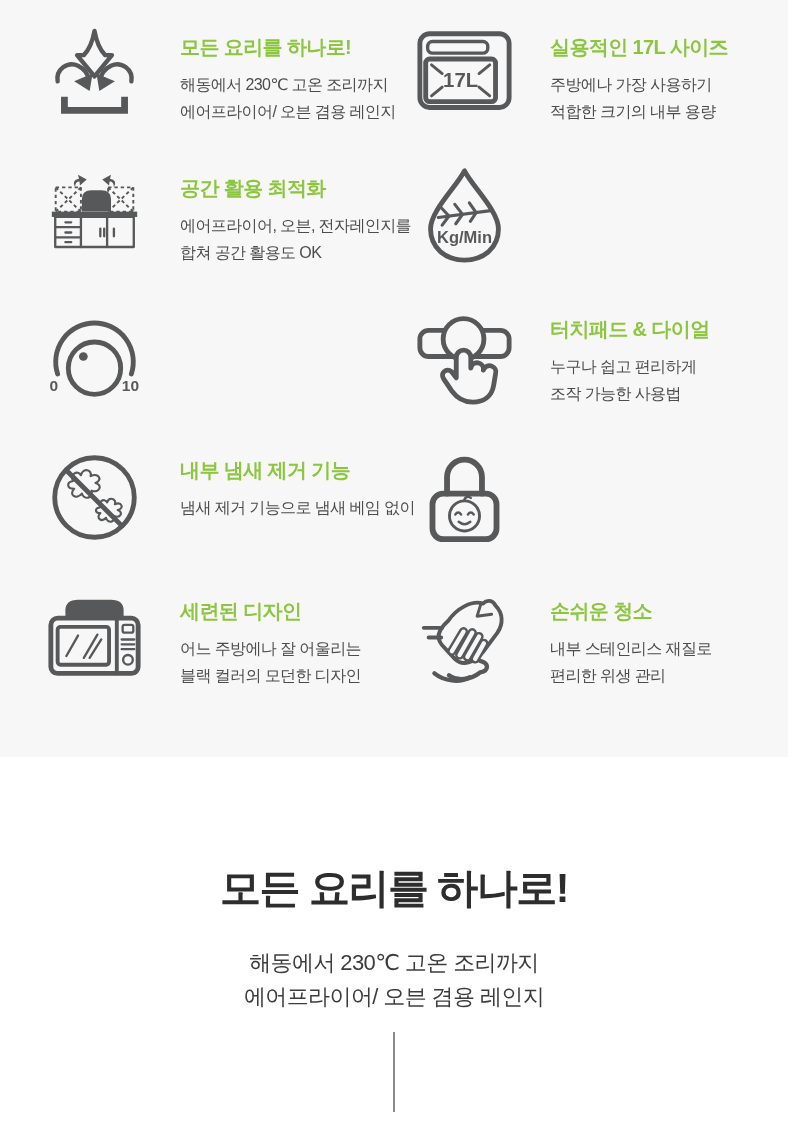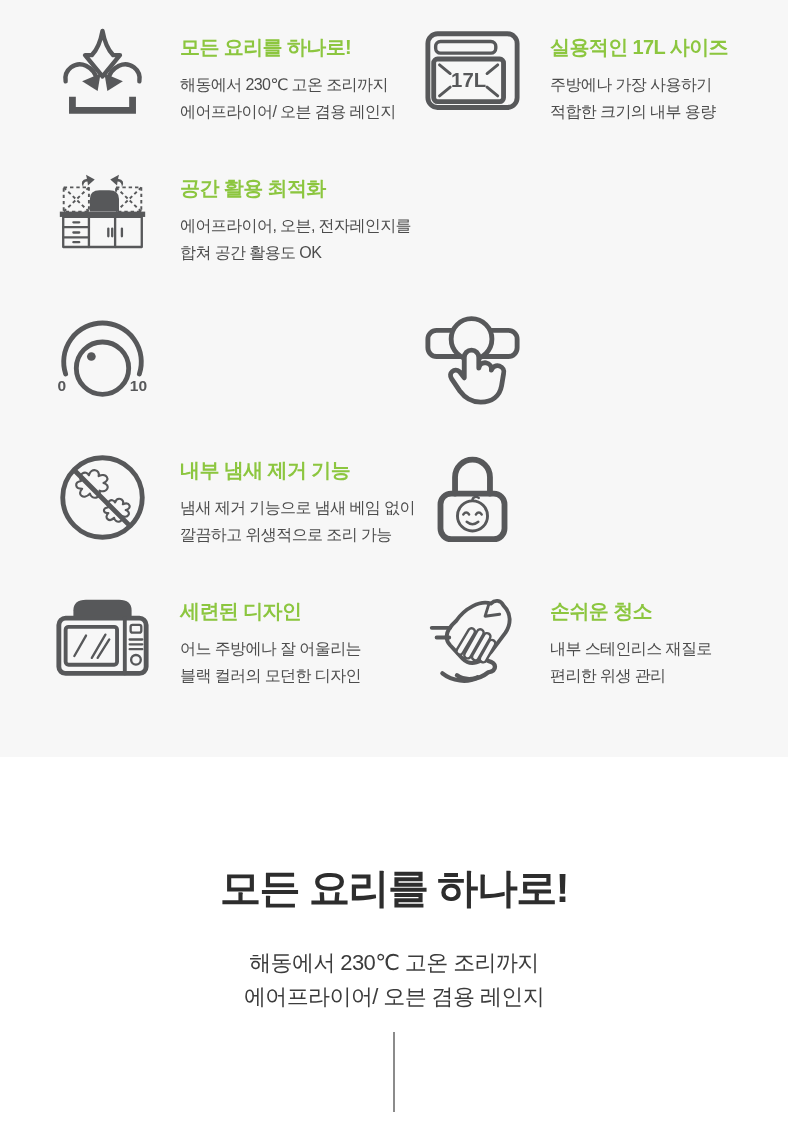--- a/index.html
+++ b/index.html
@@ -7,21 +7,21 @@
     width:788px;height:1122px;overflow:hidden;background:#ffffff;
     font-family:"Liberation Sans","DejaVu Sans",sans-serif;
   }
   
   .features-section{
     background:#f7f7f7;height:757px;box-sizing:border-box;
     padding:22px 0 0 46px;
   }
   .grid{display:grid;grid-template-columns:370px 370px}
   .cell{height:141px;display:flex;align-items:flex-start}
-  .icon-box{width:112px;height:104px;flex:none;display:flex;align-items:center;justify-content:center;margin-right:22px}
+  .icon-box{width:112px;height:104px;flex:none;display:flex;align-items:center;justify-content:flex-start;margin-right:22px}
   .icon-box svg{width:97px;height:97px;display:block}
   .text{padding-top:12px}
   .f-title{font-size:20px;font-weight:bold;color:#8cc63f;letter-spacing:-0.6px;margin-bottom:11px}
   .f-desc{font-size:16px;line-height:26.5px;color:#4c4c4c;letter-spacing:-0.6px}
   
   .hero{text-align:center;padding-top:104px}
   .hero-title{font-size:41px;font-weight:bold;color:#2d2d2d;margin:0;letter-spacing:-1.5px}
   .hero-sub{font-size:22px;line-height:34px;color:#3c3c3c;margin:30px 0 0;letter-spacing:-0.6px}
   .divider{width:2px;height:80px;background:#8b8b8b;margin:18px auto 0}
   
@@ -104,20 +104,32 @@
     <div class="text">
       <div class="f-title">공간 활용 최적화</div>
       <div class="f-desc">
         <span class="l0">에어프라이어, 오븐, 전자레인지를</span><br>
         <span class="l1">합쳐 공간 활용도 OK</span>
       </div>
     </div>
   </div>
 
   <div class="cell">
+    <div class="icon-box">
+            <svg viewBox="0 0 100 100">
+    <path class="s" stroke-width="5" d="M50,4 C42,20 15,45 15,64 C15,83 30,96 50,96 C70,96 85,83 85,64 C85,45 58,20 50,4 Z"></path>
+    <g class="s" stroke-width="3.2">
+      <path d="M23,52 L77,45"></path>
+      <path d="M34,50.5 L26,42 M34,50.5 L27,60"></path>
+      <path d="M48,48.8 L40,38.5 M48,48.8 L41,58.5"></path>
+      <path d="M62,47 L55,37 M62,47 L56,56"></path>
+    </g>
+    <text class="t" x="50" y="78" font-size="17" text-anchor="middle">Kg/Min</text>
+  </svg>
+          </div>
   </div>
 
   <div class="cell">
     <div class="icon-box">
             <svg viewBox="0 0 100 100">
     <path class="s" stroke-width="5" d="M12,68 A40,40 0 1 1 88,68"></path>
     <circle class="s" stroke-width="5" cx="50" cy="62" r="27"></circle>
     <circle class="f" cx="38.5" cy="50" r="4.5"></circle>
     <text class="t" x="8" y="86" font-size="16" text-anchor="middle">0</text>
     <text class="t" x="87" y="86" font-size="16" text-anchor="middle">10</text>
@@ -126,38 +138,44 @@
   </div>
 
   <div class="cell">
     <div class="icon-box">
             <svg viewBox="0 0 100 100">
     <rect class="s" stroke-width="5" x="4" y="23" width="92" height="27" rx="9"></rect>
     <circle class="s fillbg" stroke-width="5" cx="49" cy="32" r="21"></circle>
     <path class="s fillbg" stroke-width="5" d="M41.5,72 L41.5,51 A7.5,7.5 0 0 1 56.5,51 L56.5,62 A6.5,6.5 0 0 1 69.5,64 A6.5,6.5 0 0 1 82,68 L80,80 C78,91 70,97 58.5,97 C48.5,97 42.5,93 36.5,85 L28.5,73 C24.5,67 31.5,61.5 36.5,65.5 Z"></path>
   </svg>
           </div>
+    <div class="text">
+      <div class="f-title">터치패드 &amp; 다이얼</div>
+      <div class="f-desc">
+        <span class="l0">누구나 쉽고 편리하게</span><br>
+        <span class="l1">조작 가능한 사용법</span>
+      </div>
+    </div>
   </div>
 
   <div class="cell">
     <div class="icon-box">
             <svg viewBox="0 0 100 100">
     <g class="s" stroke-width="2.2">
       <path d="M28,33 C24,26 33,21 36,27 C38,19 48,21 46,28 C54,24 59,32 51,35 C59,37 55,46 47,43 C49,51 39,53 37,46 C31,53 23,47 29,41 C21,41 21,34 28,33 Z"></path>
       <path d="M56,60 C53,54 60,50 63,55 C65,49 73,51 71,57 C78,54 81,61 74,63 C80,65 77,72 70,69 C72,76 63,77 62,71 C57,76 51,71 56,66 C50,66 50,61 56,60 Z"></path>
     </g>
     <circle class="s" stroke-width="5" cx="50" cy="50" r="41"></circle>
     <path class="s" stroke-width="5" d="M22,23 L78,79"></path>
   </svg>
           </div>
     <div class="text">
       <div class="f-title">내부 냄새 제거 기능</div>
       <div class="f-desc">
         <span class="l0">냄새 제거 기능으로 냄새 베임 없이</span><br>
-        <span class="l1">깔끔하고 위생적으로 조리 가능</span>
       </div>
     </div>
   </div>
 
   <div class="cell">
     <div class="icon-box">
             <svg viewBox="0 0 100 100">
     <path class="s" stroke-width="6" d="M32,46 V29 A18,18 0 0 1 68,29 V46"></path>
     <rect class="s" stroke-width="6" x="17" y="46" width="66" height="47" rx="11"></rect>
     <circle class="s" stroke-width="3" cx="50" cy="69" r="15.5"></circle>

